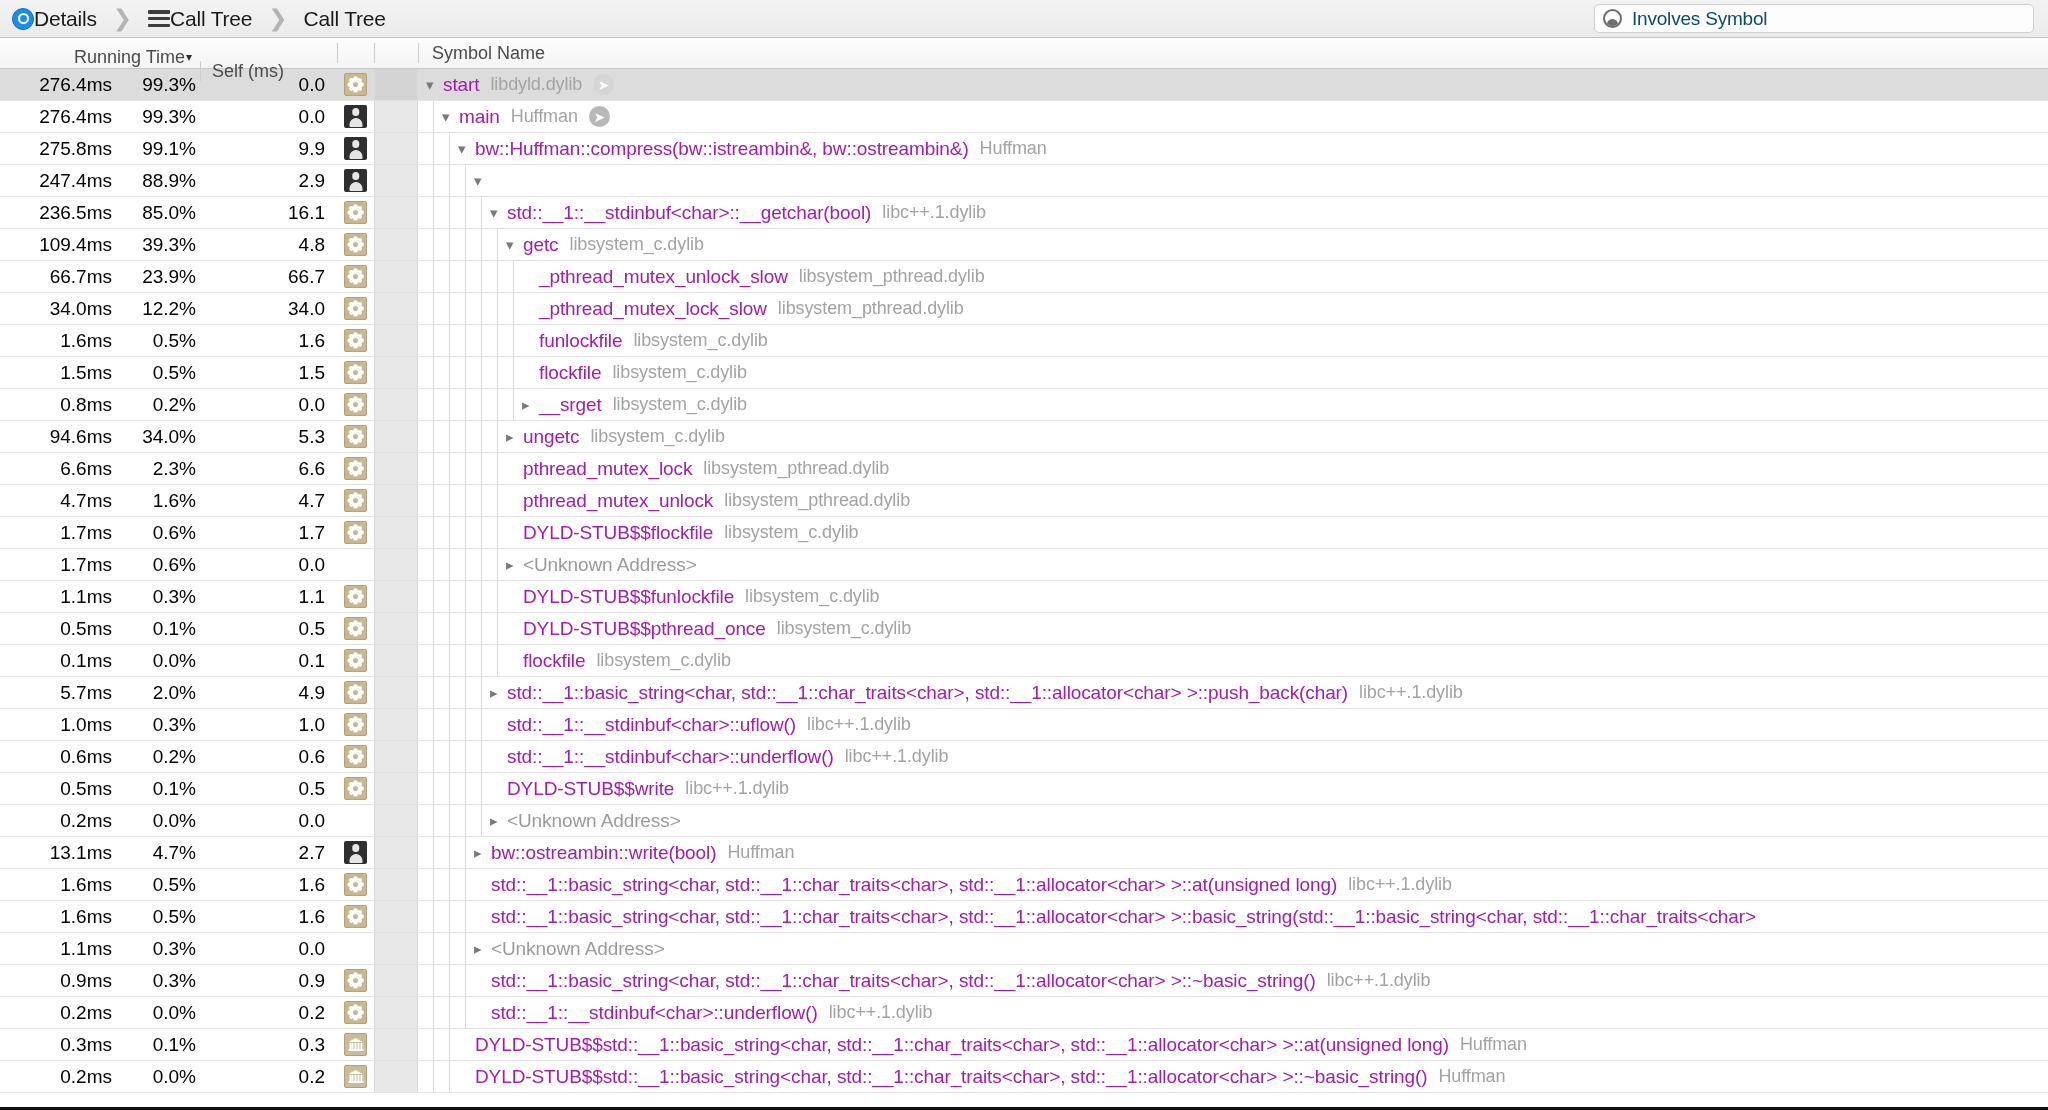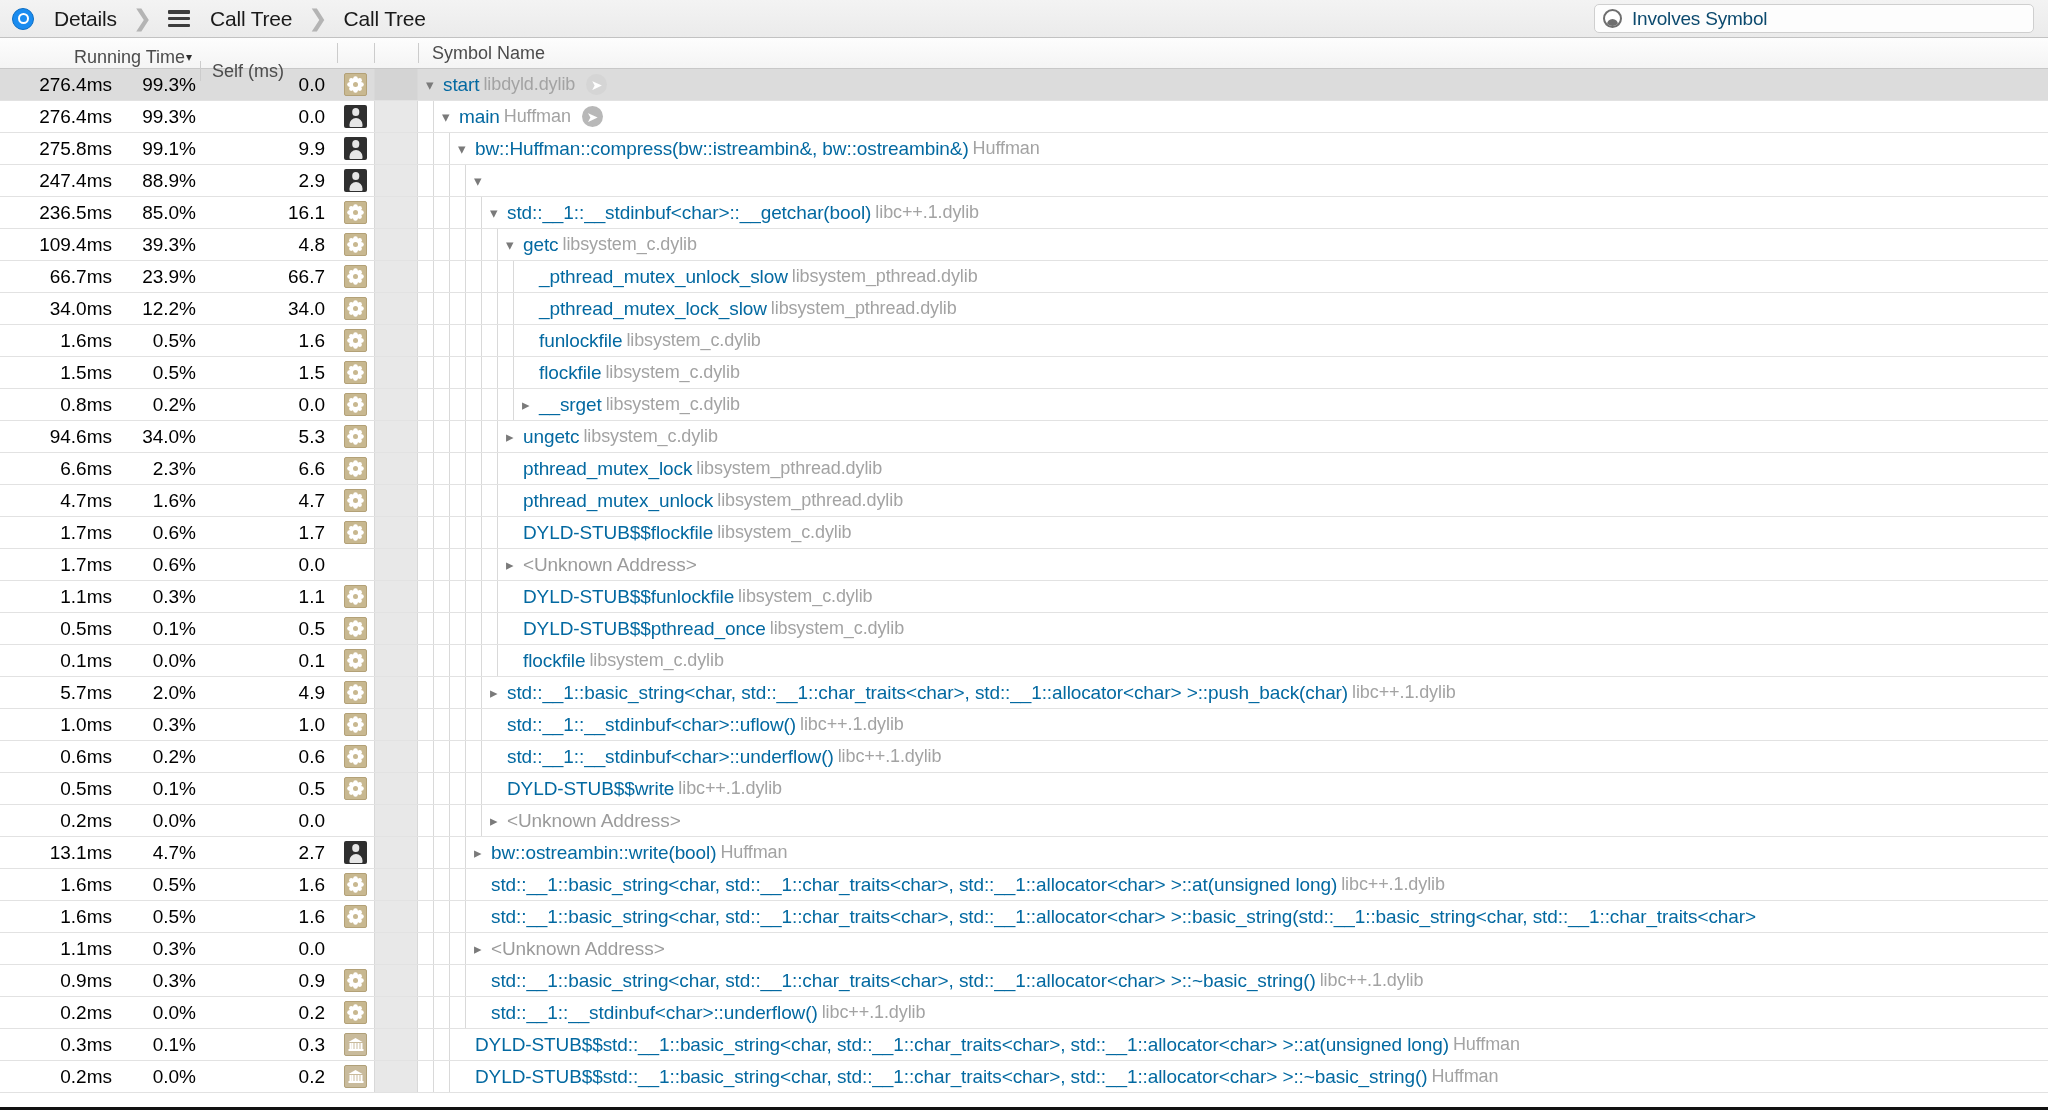--- a/index.html
+++ b/index.html
@@ -13,21 +13,21 @@
   
   .jumpbar {
     height: 38px;
     background: linear-gradient(to bottom, #f3f3f3 0%, #ebebeb 100%);
     border-bottom: 1px solid #c2c2c2;
     display: flex;
     align-items: center;
     padding: 0 10px 0 12px;
     position: relative;
   }
-  .crumb { display: flex; align-items: center; gap: 20px; }
+  .crumb { display: flex; align-items: center; gap: 0; }
   .crumb-label {
     font-size: 21px;
     color: #1a1a1a;
     letter-spacing: -0.2px;
     white-space: nowrap;
   }
   .crumb-sep {
     color: #b4b4b4;
     font-size: 23px;
     margin: 0 16px;
@@ -169,27 +169,27 @@
   .indent-pad { flex: none; }
 
   .tri {
     width: 17px; flex: none;
     font-size: 15px; line-height: 1;
     color: #7a7a7a;
     display: flex; align-items: center; justify-content: flex-start;
   }
   .tri.none { color: transparent; }
   .sym {
-    font-size: 19px; color: #0369a1;
+    font-size: 19px; color: #a21caf;
     letter-spacing: -0.1px;
   }
   .sym.unknown { color: #9b9b9b; }
   .lib {
     font-size: 18px; color: #a3a3a3;
-    margin-left: 4px;
+    margin-left: 11px;
     letter-spacing: -0.1px;
   }
 
   
   .goarrow {
     width: 21px; height: 21px; border-radius: 50%;
     background: #b8b8b8;
     margin-left: 11px;
     flex: none;
     display: flex; align-items: center; justify-content: center;

